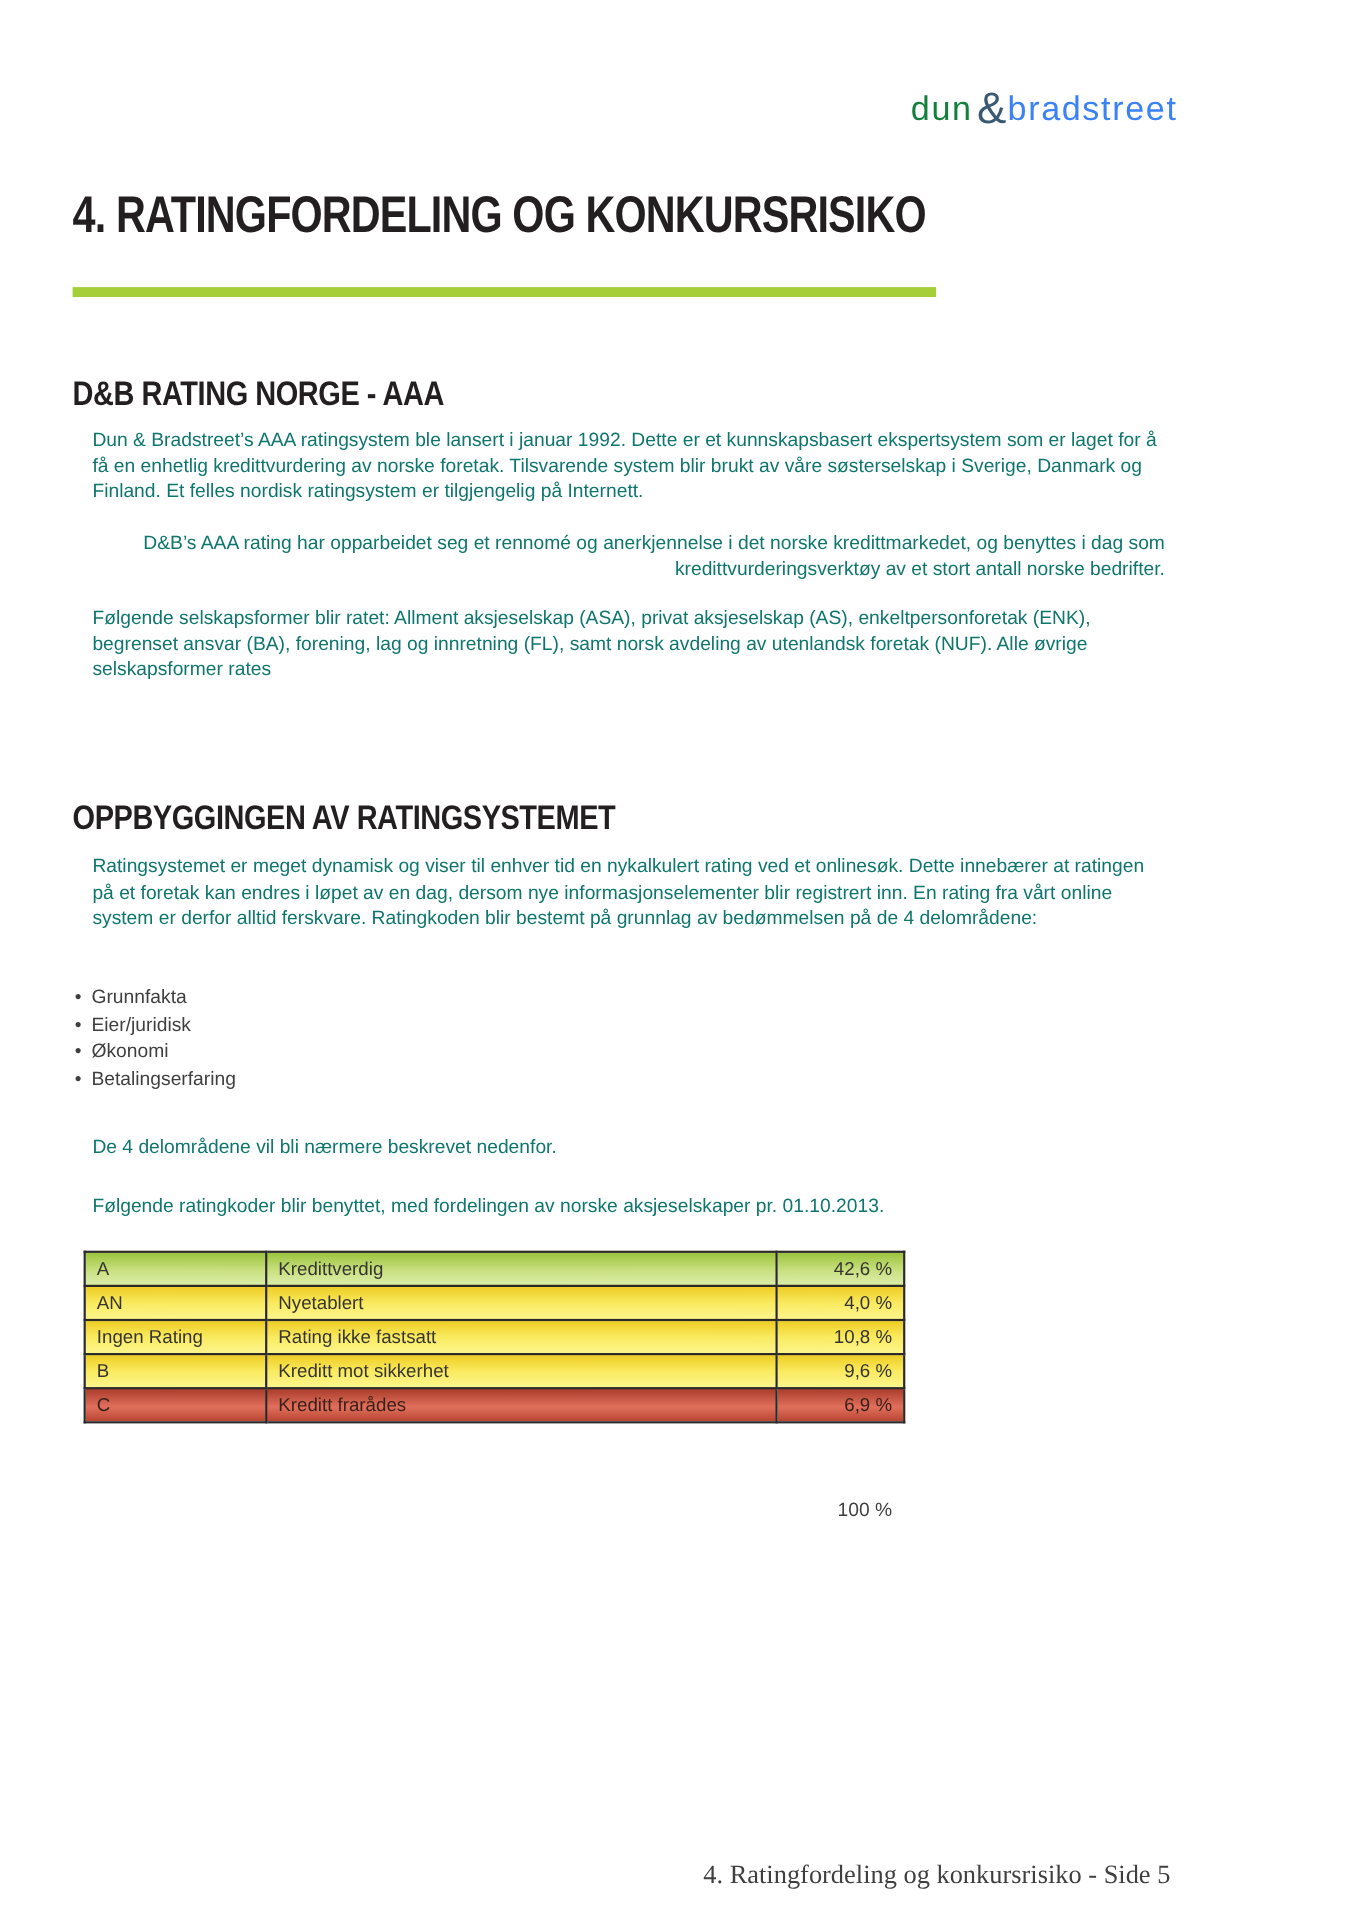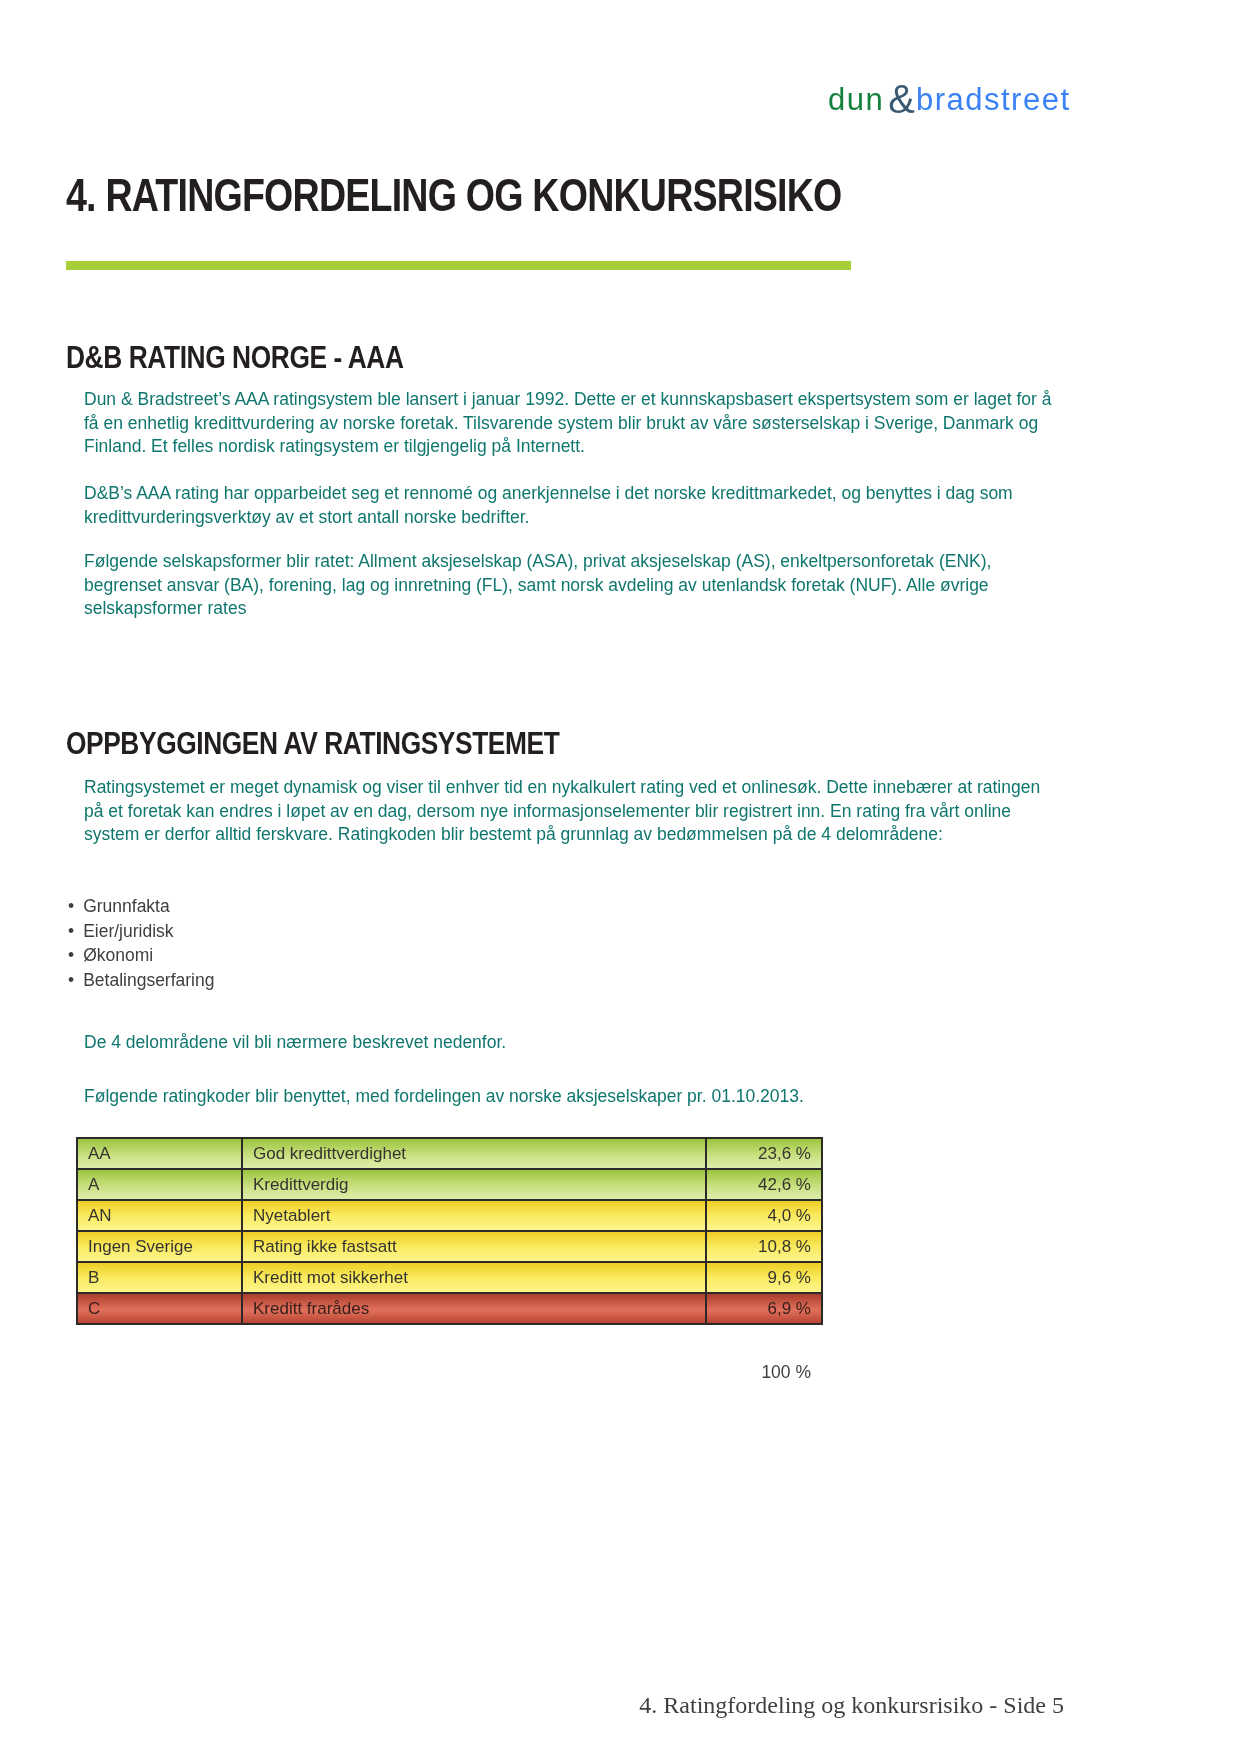--- a/index.html
+++ b/index.html
@@ -79,21 +79,21 @@
   
   .para {
     position: absolute;
     left: 84px;
     width: 975px;
     font-size: 17.5px;
     line-height: 23.5px;
     color: #0f766e;
   }
   .p-s1a { top: 388px; }
-  .p-s1b { top: 482px; }
+  .p-s1b { top: 482px; text-align: right; }
   .p-s1c { top: 550px; }
   .p-s2a { top: 776px; }
   .p-s2b { top: 1031px; }
   .p-s2c { top: 1085px; }
 
   
   .bullets {
     position: absolute;
     left: 68px;
     top: 894px;
@@ -204,36 +204,31 @@
   <div class="para p-s2c">Følgende ratingkoder blir benyttet, med fordelingen av norske aksjeselskaper pr. 01.10.2013.</div>
 
   <table class="rating-table">
     <colgroup>
       <col class="col-code">
         <col class="col-desc">
         <col class="col-share">
     </colgroup>
     <tbody>
       <tr class="band-green">
-        <td>AA</td>
-        <td>God kredittverdighet</td>
-        <td class="share-cell">23,6 %</td>
-      </tr>
-      <tr class="band-green">
         <td>A</td>
         <td>Kredittverdig</td>
         <td class="share-cell">42,6 %</td>
       </tr>
       <tr class="band-yellow">
         <td>AN</td>
         <td>Nyetablert</td>
         <td class="share-cell">4,0 %</td>
       </tr>
       <tr class="band-yellow">
-        <td>Ingen Sverige</td>
+        <td>Ingen Rating</td>
         <td>Rating ikke fastsatt</td>
         <td class="share-cell">10,8 %</td>
       </tr>
       <tr class="band-yellow">
         <td>B</td>
         <td>Kreditt mot sikkerhet</td>
         <td class="share-cell">9,6 %</td>
       </tr>
       <tr class="band-red">
         <td>C</td>

